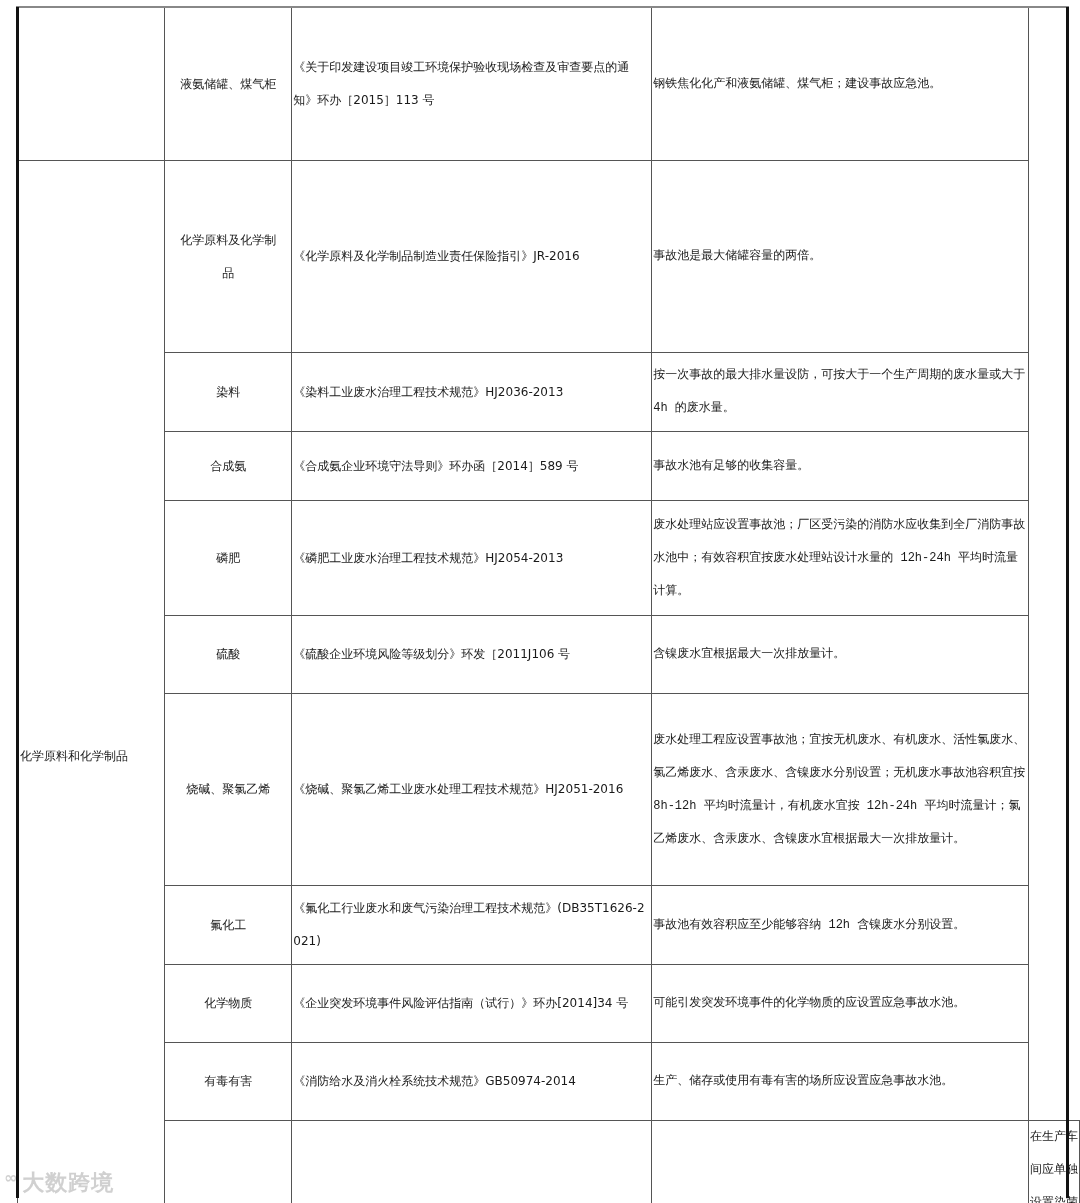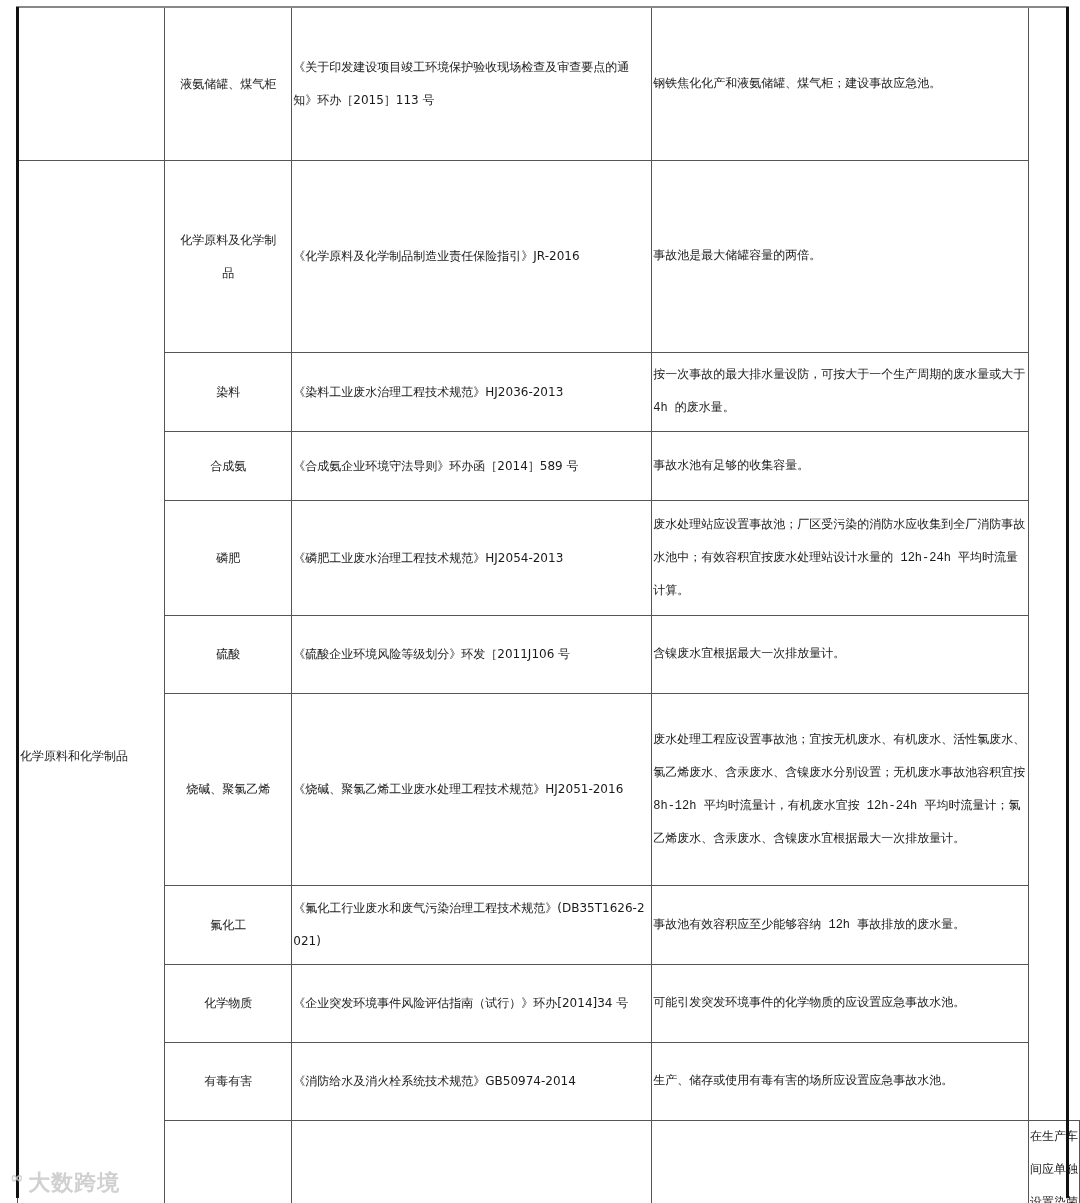--- a/index.html
+++ b/index.html
@@ -8,21 +8,21 @@
   .tbl { position: absolute; left: 17px; top: 7px; border-collapse: collapse; table-layout: fixed; }
   .tbl td { border: 1.3px solid #555; padding: 0 1px; font-size: 12px; line-height: 33px; vertical-align: middle; word-break: break-all; }
   .tbl td.ind { text-align: left; padding-left: 2px; }
   .tbl td.sub { text-align: center; }
   .tbl td.std { text-align: left; }
   .tbl td.req { text-align: left; font-family: Liberation Mono, monospace; }
   .tbl td.sub.left { text-align: center; }
   .edge-left { position: absolute; left: 16px; top: 7px; width: 3px; height: 1191px; background: #111; }
   .edge-right { position: absolute; left: 1066px; top: 7px; width: 3px; height: 1191px; background: #111; }
   .edge-top { position: absolute; left: 16px; top: 6px; width: 1053px; height: 2px; background: #888; }
-  .watermark { position: absolute; left: 10px; top: 1168px; font-size: 22px; color: rgba(200,200,200,0.85); font-weight: bold; letter-spacing: 1px; }
+  .watermark { position: absolute; left: 4px; top: 1168px; font-size: 22px; color: rgba(200,200,200,0.85); font-weight: bold; letter-spacing: 1px; }
   .wm-icon { display: inline-block; font-size: 16px; vertical-align: top; margin-right: 4px; }
 </style>
 </head>
 <body>
 
 <table class="tbl">
   <colgroup>
     <col style="width:153px">
     <col style="width:131px">
     <col style="width:374px">
@@ -62,21 +62,21 @@
       <td class="req">含镍废水宜根据最大一次排放量计。</td>
     </tr>
     <tr style="height:192px">
       <td class="sub">烧碱、聚氯乙烯</td>
       <td class="std">《烧碱、聚氯乙烯工业废水处理工程技术规范》HJ2051-2016</td>
       <td class="req">废水处理工程应设置事故池；宜按无机废水、有机废水、活性氯废水、氯乙烯废水、含汞废水、含镍废水分别设置；无机废水事故池容积宜按 8h-12h 平均时流量计，有机废水宜按 12h-24h 平均时流量计；氯乙烯废水、含汞废水、含镍废水宜根据最大一次排放量计。</td>
     </tr>
     <tr style="height:79px">
       <td class="sub">氟化工</td>
       <td class="std">《氟化工行业废水和废气污染治理工程技术规范》(DB35T1626-2021)</td>
-      <td class="req">事故池有效容积应至少能够容纳 12h 事故排放的废水量。</td>
+      <td class="req">事故池有效容积应至少能够容纳 12h 含镍废水分别设置。</td>
     </tr>
     <tr style="height:78px">
       <td class="sub">化学物质</td>
       <td class="std">《企业突发环境事件风险评估指南（试行）》环办[2014]34 号</td>
       <td class="req">可能引发突发环境事件的化学物质的应设置应急事故水池。</td>
     </tr>
     <tr style="height:78px">
       <td class="sub">有毒有害</td>
       <td class="std">《消防给水及消火栓系统技术规范》GB50974-2014</td>
       <td class="req">生产、储存或使用有毒有害的场所应设置应急事故水池。</td>

